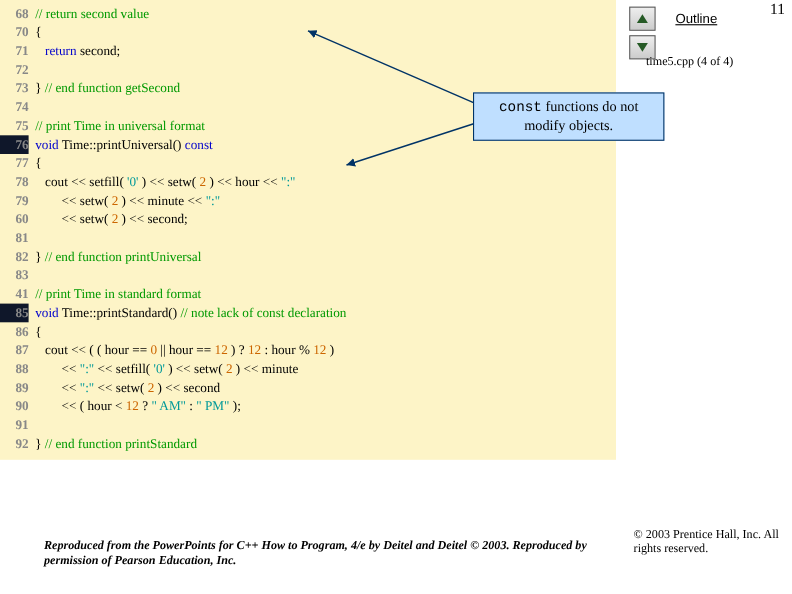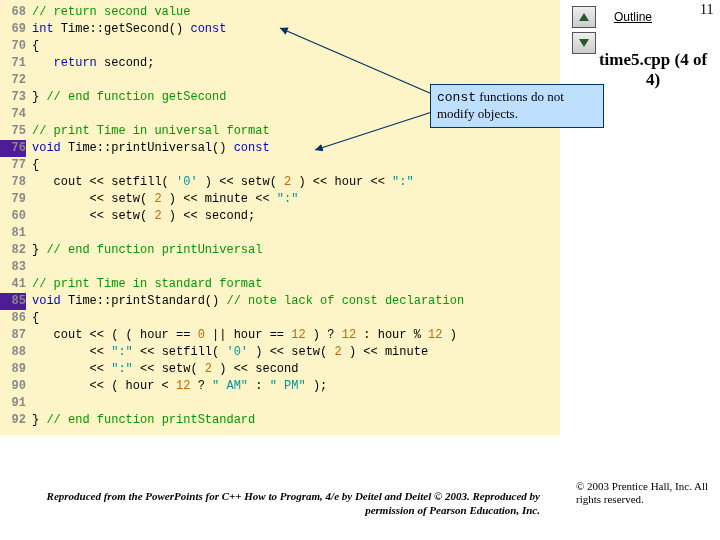--- a/index.html
+++ b/index.html
@@ -11,35 +11,35 @@
     background: #fff;
     position: relative;
     overflow: hidden;
   }
   .code-panel {
     position: absolute;
     left: 0;
     top: 0;
     width: 560px;
     background: #fdf4c7;
-    font-family: Liberation Mono, monospace;
+    font-family: Liberation Serif, serif;
     font-size: 12px;
     line-height: 17px;
     padding: 4px 0 6px 0;
   }
   .code-line { white-space: pre; }
   .ln {
     display: inline-block;
     width: 26px;
     text-align: right;
     color: #888;
     font-weight: bold;
     margin-right: 6px;
   }
-  .ln.hl { background: #4c1d95; }
+  .ln.hl { background: #0f172a; }
   .c-comment { color: #009900; }
   .c-key { color: #0000cc; }
   .c-str { color: #009999; }
   .c-num { color: #cc6600; }
   .c-plain { color: #000; }
 
   .side {
     position: absolute;
     left: 570px;
     top: 4px;
@@ -74,39 +74,40 @@
   }
   .page-num {
     position: absolute;
     left: 700px;
     top: 2px;
     font-family: "Times New Roman", serif;
     font-size: 14px;
   }
   .file-label {
     position: absolute;
-    left: 590px;
+    left: 564px;
     top: 50px;
     width: 126px;
     text-align: center;
     font-family: "Times New Roman", serif;
-    font-size: 17px;
-    font-weight: bold;
+    font-size: 11px;
+    font-weight: normal;
   }
   .callout {
     position: absolute;
     left: 430px;
     top: 84px;
     width: 160px;
     background: #bfdfff;
     border: 1.5px solid #003366;
     padding: 4px 6px;
     font-family: "Times New Roman", serif;
     font-size: 13px;
     line-height: 1.25;
+    text-align: center;
   }
   .callout .mono { font-family: "Courier New", monospace; }
   .arrows {
     position: absolute;
     left: 0; top: 0;
     pointer-events: none;
   }
   .copyright {
     position: absolute;
     left: 576px;
@@ -114,34 +115,33 @@
     width: 140px;
     font-family: "Times New Roman", serif;
     font-size: 11px;
     line-height: 1.2;
   }
   .repro {
     position: absolute;
     left: 40px;
     top: 490px;
     width: 500px;
-    text-align: right;
+    text-align: left;
     font-family: "Times New Roman", serif;
     font-size: 11px;
     font-style: italic;
     font-weight: bold;
     line-height: 1.25;
   }
 </style>
 </head>
 <body>
 
 <div class="code-panel" id="code-panel">
     <div class="code-line"><span class="ln">68</span><span class="c-comment">// return second value</span></div>
-    <div class="code-line"><span class="ln">69</span><span class="c-key">int</span><span class="c-plain"> Time::getSecond() </span><span class="c-key">const</span></div>
     <div class="code-line"><span class="ln">70</span><span class="c-plain">{</span></div>
     <div class="code-line"><span class="ln">71</span><span class="c-plain">   </span><span class="c-key">return</span><span class="c-plain"> second;</span></div>
     <div class="code-line"><span class="ln">72</span><span class="c-plain"></span></div>
     <div class="code-line"><span class="ln">73</span><span class="c-plain">} </span><span class="c-comment">// end function getSecond</span></div>
     <div class="code-line"><span class="ln">74</span><span class="c-plain"></span></div>
     <div class="code-line"><span class="ln">75</span><span class="c-comment">// print Time in universal format</span></div>
     <div class="code-line"><span class="ln hl">76</span><span class="c-key">void</span><span class="c-plain"> Time::printUniversal() </span><span class="c-key">const</span></div>
     <div class="code-line"><span class="ln">77</span><span class="c-plain">{</span></div>
     <div class="code-line"><span class="ln">78</span><span class="c-plain">   cout &lt;&lt; setfill( </span><span class="c-str">'0'</span><span class="c-plain"> ) &lt;&lt; setw( </span><span class="c-num">2</span><span class="c-plain"> ) &lt;&lt; hour &lt;&lt; </span><span class="c-str">":"</span></div>
     <div class="code-line"><span class="ln">79</span><span class="c-plain">        &lt;&lt; setw( </span><span class="c-num">2</span><span class="c-plain"> ) &lt;&lt; minute &lt;&lt; </span><span class="c-str">":"</span></div>

